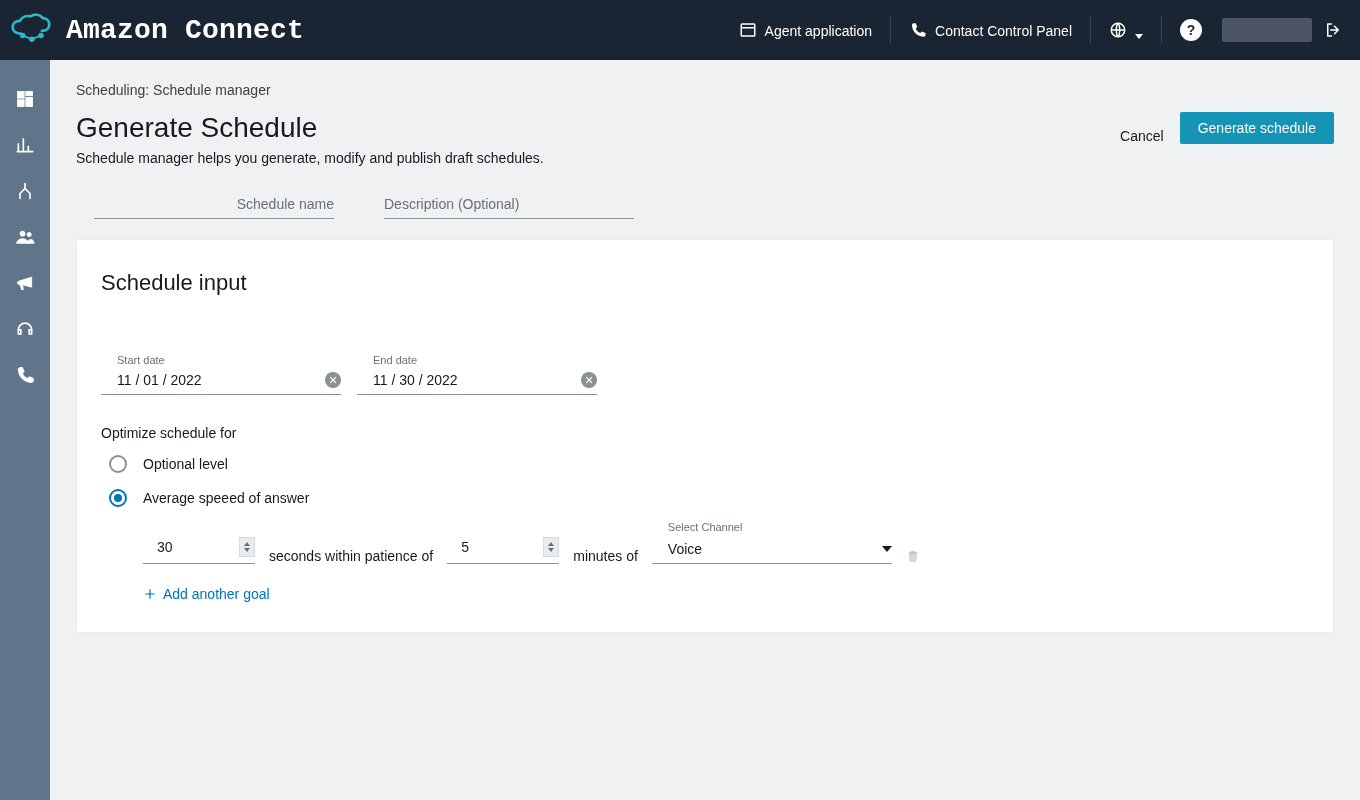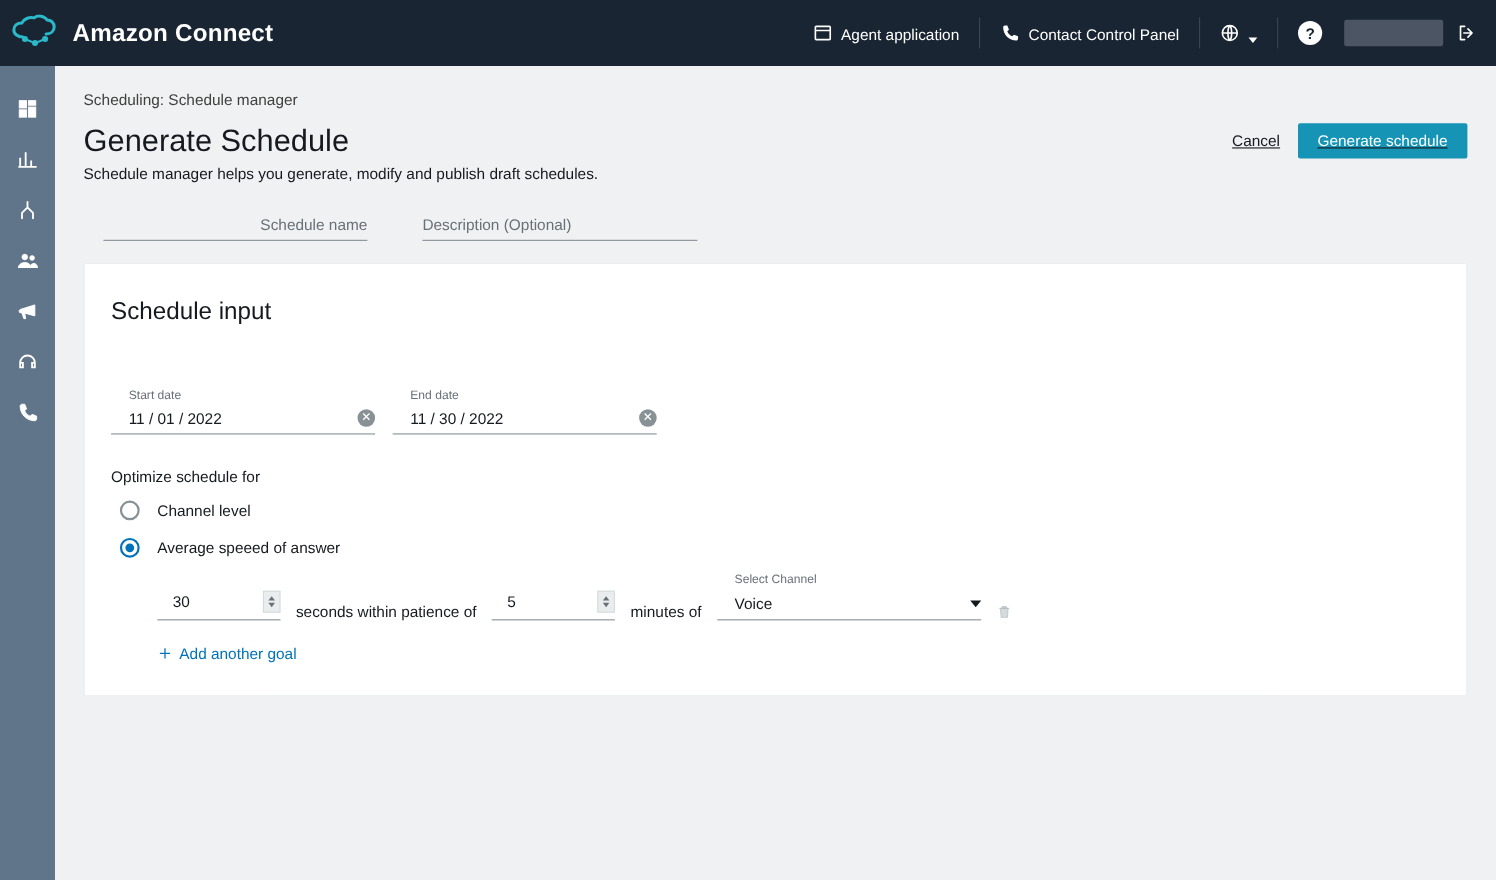--- a/index.html
+++ b/index.html
@@ -18,21 +18,21 @@
     color: #fff;
     display: flex;
     align-items: center;
     padding: 0 14px 0 8px;
   }
   .logo-wrap { display: flex; align-items: center; gap: 14px; }
   .logo-icon {
     width: 44px; height: 34px; display:flex; align-items:center; justify-content:center;
   }
   .logo-icon svg { display:block; }
-  .logo-text { font-size: 22px; font-weight: 600; letter-spacing: .2px; }
+  .logo-text { font-size: 28px; font-weight: 600; letter-spacing: .2px; font-family: Liberation Mono, monospace; }
   .topbar-spacer { flex: 1; }
   .tb-item {
     display: flex; align-items: flex-end; gap: 8px;
     padding: 8px 12px; font-size: 14px; color: #fff; cursor: pointer;
   }
   .tb-sep { width:1px; height:28px; background:#3a4553; margin: 0 6px; }
   .tb-icon { width:18px; height:18px; fill:#fff; }
   .tb-circle { width:22px; height:22px; border-radius:50%; background:#fff; color:#1a2533; font-weight:700; display:flex;align-items:center;justify-content:center; font-size:14px;}
   .tb-caret { width:0;height:0;border-left:4px solid transparent;border-right:4px solid transparent;border-top:5px solid #fff; }
   .tb-user { width:90px; height:24px; background:#4b5563; border-radius:2px; }
@@ -48,21 +48,21 @@
     border-radius:4px; cursor:pointer;
   }
   .rail-btn svg { width:20px; height:20px; fill:#fff; stroke:#fff; }
 
   
   .main { flex:1; padding: 22px 26px 30px 26px; overflow:auto; }
   .breadcrumb { color:#404040; font-size:14px; margin-bottom: 14px; }
   .titlebar { display:flex; align-items:flex-start; justify-content:space-between; }
   .page-title { font-size:28px; font-weight:400; color:#16191f; }
   .page-sub { font-size:14px; color:#16191f; margin-top:6px; }
-  .title-actions { display:flex; gap:16px; align-items:center;text-decoration:underline; }
+  .title-actions { display:flex; gap:16px; align-items:flex-end; }
   .btn-link { color:#16191f; font-size:14px; background:none; border:none; cursor:pointer; }
   .btn-primary {
     background:#1694b5; color:#fff; border:none; border-radius:2px;
     padding:8px 18px; font-size:14px; cursor:pointer;
   }
 
   .form-row { display:flex; gap:50px; margin-top:20px; padding-left:18px; }
   .uinput {
     border:none; border-bottom:1px solid #879196; background:transparent;
     font-size:14px; color:#687078; padding:10px 0 6px 0; outline:none;
@@ -269,21 +269,21 @@
             <span>11 / 30 / 2022</span>
             <span class="clear-dot">✕</span>
           </div>
         </div>
       </div>
 
       <div class="opt-label">Optimize schedule for</div>
       <div class="radio-group">
         <label class="radio-row">
           <span class="radio-dot"></span>
-          <span>Channel level</span>
+          <span>Optional level</span>
         </label>
         <label class="radio-row">
           <span class="radio-dot checked"></span>
           <span>Average speeed of answer</span>
         </label>
       </div>
 
       <div class="goal-row">
         <div class="spin">
           <span>30</span>

